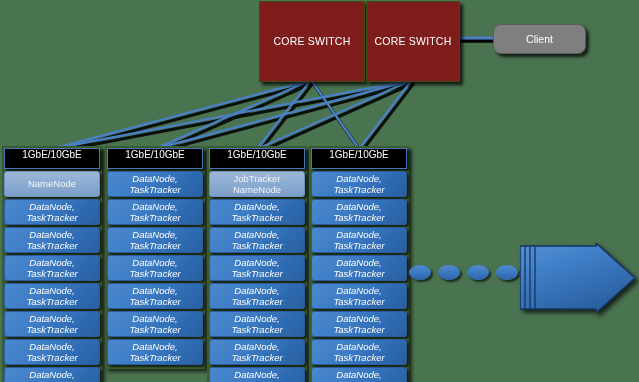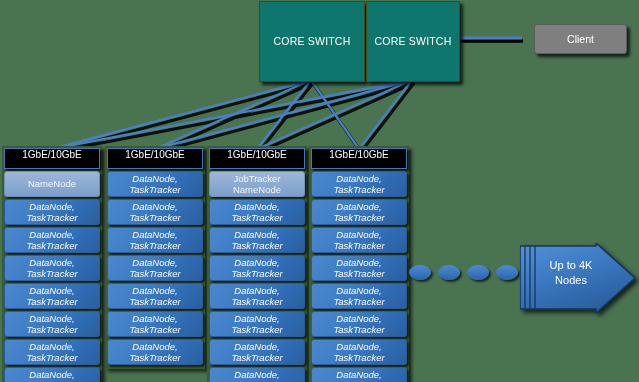--- a/index.html
+++ b/index.html
@@ -25,45 +25,45 @@
     left: 0;
     top: 0;
     width: 639px;
     height: 382px;
     pointer-events: none;
   }
 
   
   .core-switch {
     position: absolute;
-    background: #0f766e;
+    background: #7f1d1d;
     border: 1px solid #3e4a17;
     box-shadow: 3px 3px 3px rgba(0,0,0,0.75);
     display: flex;
     align-items: center;
     justify-content: center;
     color: #ffffff;
     font-size: 10.5px;
     letter-spacing: 0.2px;
     text-align: center;
     line-height: 1.2;
   }
   #core-switch-1 { left: 259px; top: 1px; width: 104px; height: 79px; }
   #core-switch-2 { left: 366px; top: 1px; width: 92px;  height: 79px; }
 
   
   #client {
     position: absolute;
-    left: 534px;
+    left: 493px;
     top: 24px;
     width: 91px;
     height: 28px;
     background: #7f7f7f;
     border: 1px solid #5c5c5c;
-    border-radius: 3px;
+    border-radius: 8px;
     box-shadow: 3px 3px 3px rgba(0,0,0,0.7);
     display: flex;
     align-items: center;
     justify-content: center;
     color: #ffffff;
     font-size: 10.5px;
   }
 
   
   .rack {
@@ -356,18 +356,14 @@
         <stop offset="40%" stop-color="#3f7ec7"></stop>
         <stop offset="100%" stop-color="#2a5fa0"></stop>
       </linearGradient>
     </defs>
     <path d="M0,3 L76,3 L76,0 L115,35 L76,70 L76,66 L0,66 Z" fill="url(#arrowGrad)" stroke="#1d4madeup" stroke-width="0"></path>
     <path d="M0,3 L76,3 L76,0 L115,35 L76,70 L76,66 L0,66 Z" fill="none" stroke="#14365f" stroke-width="1.6"></path>
     <line x1="5" y1="3" x2="5" y2="66" stroke="#14365f" stroke-width="1.3"></line>
     <line x1="10" y1="3" x2="10" y2="66" stroke="#14365f" stroke-width="1.3"></line>
     <line x1="15" y1="3" x2="15" y2="66" stroke="#14365f" stroke-width="1.3"></line>
   </svg>
-  <div id="scale-arrow-label">
-    <span>Up to 4K</span><br>
-    <span>Nodes</span>
-  </div>
 
 </div>
 
 </body></html>

